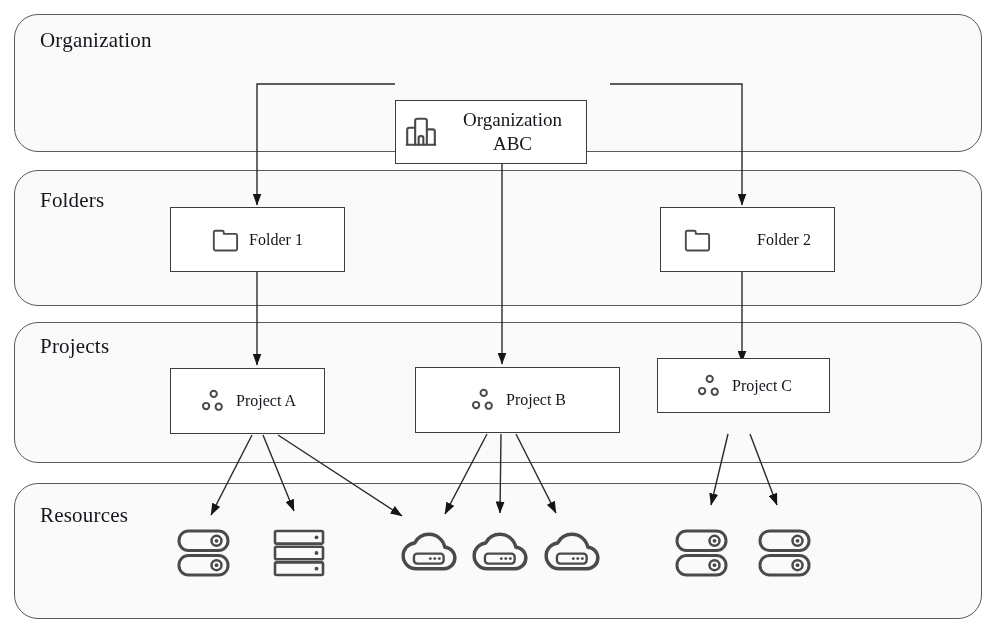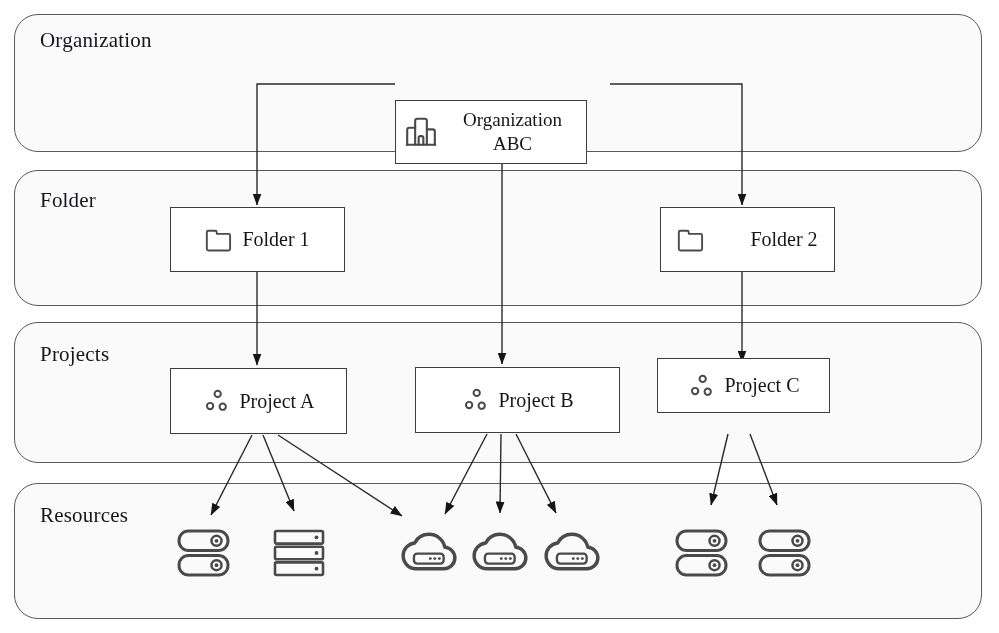--- a/index.html
+++ b/index.html
@@ -25,35 +25,35 @@
   #band-organization{top:14px;height:138px;}
   #band-folders{top:170px;height:136px;}
   #band-projects{top:322px;height:141px;}
   #band-resources{top:483px;height:136px;}
   .band-label{
     position:absolute;left:40px;font-size:21px;line-height:1.2;
     color:var(--text);letter-spacing:.2px;
   }
   #label-organization{top:28px;}
   #label-folders{top:188px;}
-  #label-projects{top:342px;}
+  #label-projects{top:334px;}
   #label-resources{top:503px;text-align:center;}
   .overlay{position:absolute;left:0;top:0;z-index:2;pointer-events:none;}
   .overlay path{stroke:var(--connector);stroke-width:1.4;fill:none;}
   .node{
     position:absolute;z-index:3;background:#ffffff;
     border:1.6px solid var(--box-border);box-sizing:border-box;
     display:flex;align-items:center;justify-content:center;gap:9px;
-    font-size:20px;color:var(--text);
+    font-size:16px;color:var(--text);
   }
   #node-organization-abc{left:395px;top:52px;width:192px;height:64px;font-size:19px;margin-top:48px;}
   #node-organization-abc .node-label{max-width:132px;text-align:center;line-height:1.25;}
   #node-folder-1{left:170px;top:207px;width:175px;height:65px;}
   #node-folder-2{left:660px;top:207px;width:175px;height:65px;gap:45px;}
-  #node-project-a{left:170px;top:368px;width:177px;height:66px;}
+  #node-project-a{left:170px;top:368px;width:155px;height:66px;}
   #node-project-b{left:415px;top:367px;width:205px;height:66px;}
   #node-project-c{left:657px;top:358px;width:173px;height:55px;}
   .ic{display:flex;align-items:center;}
   .ic svg{display:block;stroke:var(--icon-stroke);fill:none;}
   .res{position:absolute;z-index:3;}
   .res svg{display:block;stroke:var(--icon-stroke);fill:none;}
   #res-a1{left:177px;top:529px;}
   #res-a2{left:273px;top:529px;}
   #res-b1{left:401px;top:531px;}
   #res-b2{left:472px;top:531px;}
@@ -65,21 +65,21 @@
 <body>
 
 <div class="canvas">
 
   <div class="band" id="band-organization"></div>
   <div class="band" id="band-folders"></div>
   <div class="band" id="band-projects"></div>
   <div class="band" id="band-resources"></div>
 
   <div class="band-label" id="label-organization">Organization</div>
-  <div class="band-label" id="label-folders">Folder</div>
+  <div class="band-label" id="label-folders">Folders</div>
   <div class="band-label" id="label-projects">Projects</div>
   <div class="band-label" id="label-resources">Resources</div>
 
   <svg class="overlay" width="999" height="633">
     <defs>
       <marker id="arrow" viewBox="0 0 12 9" refX="11.5" refY="4.5" markerWidth="12" markerHeight="9" markerUnits="userSpaceOnUse" orient="auto">
         <path d="M0 0 L12 4.5 L0 9 Z" style="fill:#151515;stroke:none;stroke-width:0"></path>
       </marker>
     </defs>
     <path d="M395 84 H257 V205" marker-end="url(#arrow)"></path>

